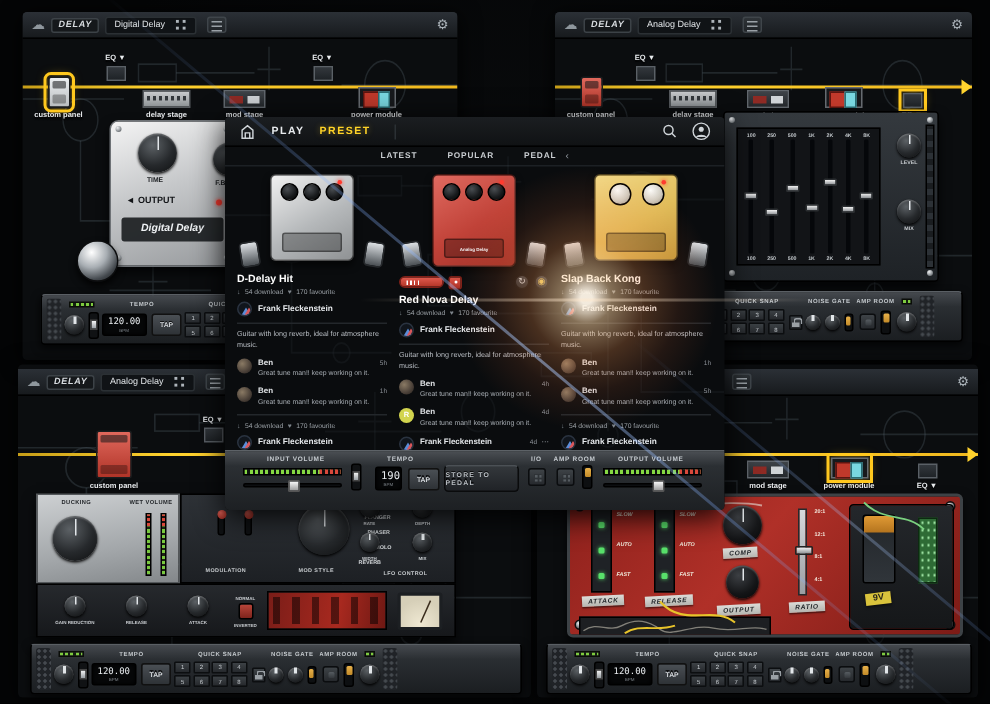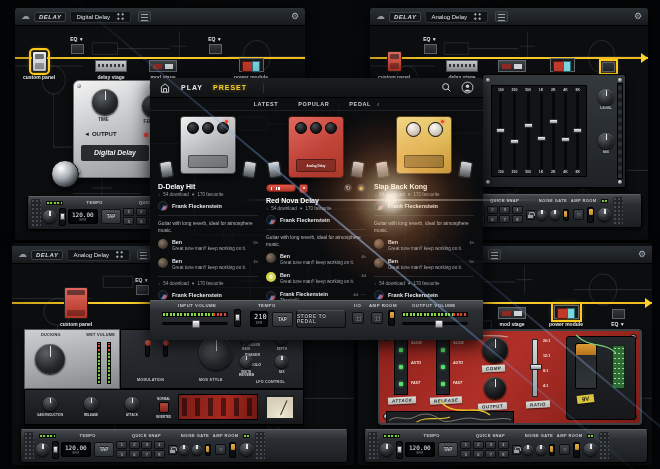--- a/index.html
+++ b/index.html
@@ -1065,21 +1065,21 @@
 
     <div class="cbar">
       <div class="cb-lab" style="left:28px">INPUT VOLUME</div>
       <div class="hmeter" style="left:12px;top:11px;width:66px"></div>
       <div class="hslider" style="left:12px;top:21px;width:66px">
           <div class="hhandle" style="left:45%"></div>
         </div>
       <div class="tfader" style="position:absolute;left:84px;top:8px"></div>
       <div class="cb-lab" style="left:108px">TEMPO</div>
       <div class="tdisp" style="position:absolute;left:100px;top:10px;width:18px">
-        <div class="tbpm" style="font-size:7px">210</div>
+        <div class="tbpm" style="font-size:7px">190</div>
         <div class="tunit">BPM</div>
       </div>
       <div class="tap" style="position:absolute;left:122px;top:11px">TAP</div>
       <div class="store" style="left:146px;top:9px;width:50px;height:18px">STORE TO PEDAL</div>
       <div class="cb-lab" style="left:204px">I/O</div>
       <div class="iosq" style="left:202px;top:11px"></div>
       <div class="cb-lab" style="left:219px">AMP ROOM</div>
       <div class="iosq" style="left:221px;top:11px"></div>
       <div class="toggle" style="position:absolute;left:238px;top:9px"></div>
       <div class="cb-lab" style="left:262px">OUTPUT VOLUME</div>

